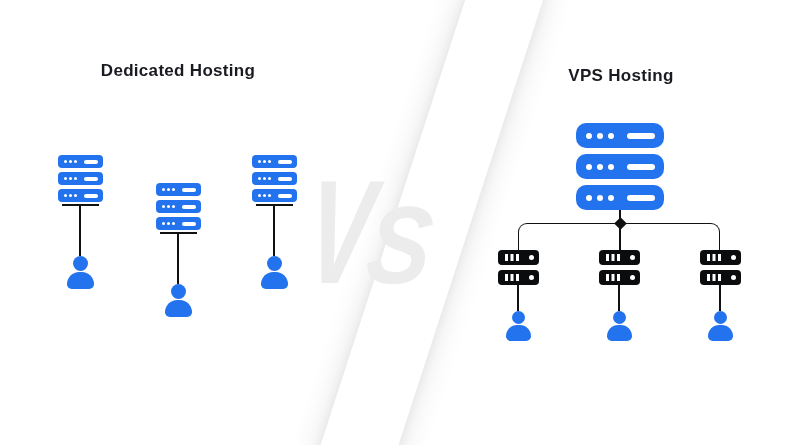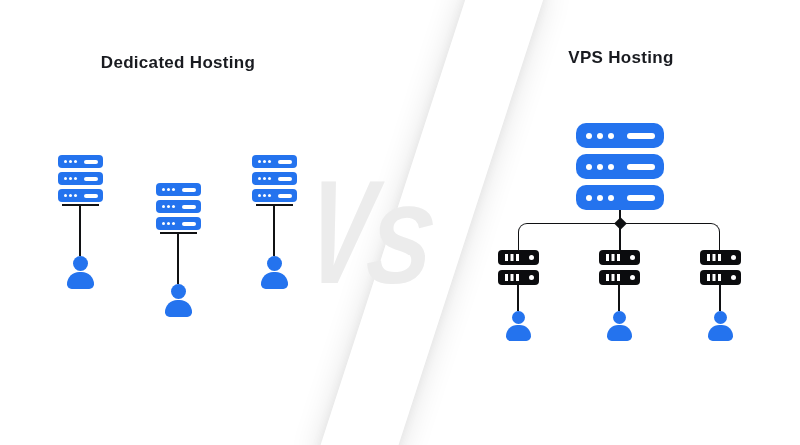--- a/index.html
+++ b/index.html
@@ -20,22 +20,22 @@
     position:absolute;z-index:2;line-height:1;font-weight:700;font-style:italic;
     color:var(--vs-gray,#ececec);transform-origin:top left;user-select:none;
   }
   .vs-v{left:316px;top:158px;font-size:118px;transform:skewX(-6deg) scale(0.82,1.25);}
   .vs-s{left:374px;top:189px;font-size:106px;transform:skewX(-6deg) scale(0.90,1.05);}
   
   .title{
     position:absolute;margin:0;width:280px;text-align:center;z-index:3;
     font-size:17px;font-weight:700;letter-spacing:.3px;color:var(--title-text,#191b20);
   }
-  .t-left{left:38px;top:53px;}
-  .t-right{left:481px;top:48px;}
+  .t-left{left:38px;top:61px;}
+  .t-right{left:481px;top:66px;}
   
   .vline-f{width:1.6px;background:var(--line,#101113);}
   .tbase{width:37px;height:2px;background:var(--line,#101113);margin-top:2px;}
   
   .srv-sm{display:flex;flex-direction:column;gap:4px;}
   .srv-sm .bar{
     position:relative;width:45px;height:13px;border-radius:4px;
     background:var(--blue,#2473ee);
   }
   .srv-sm .bar::before{

